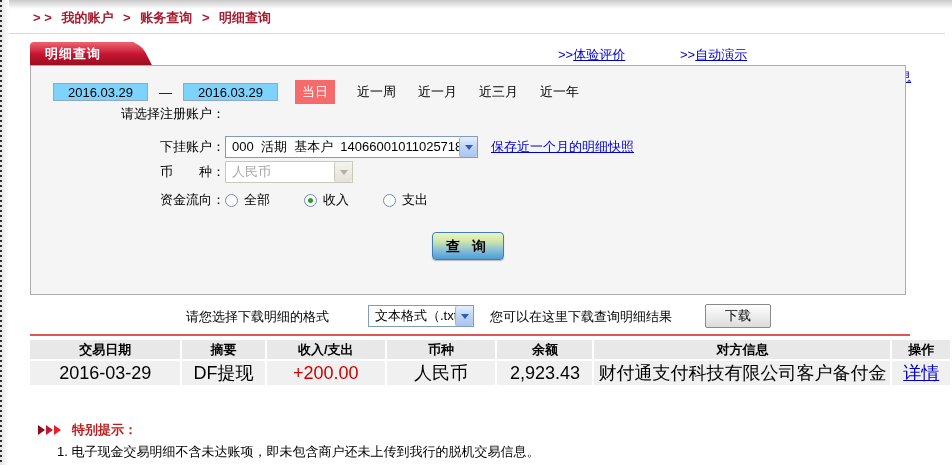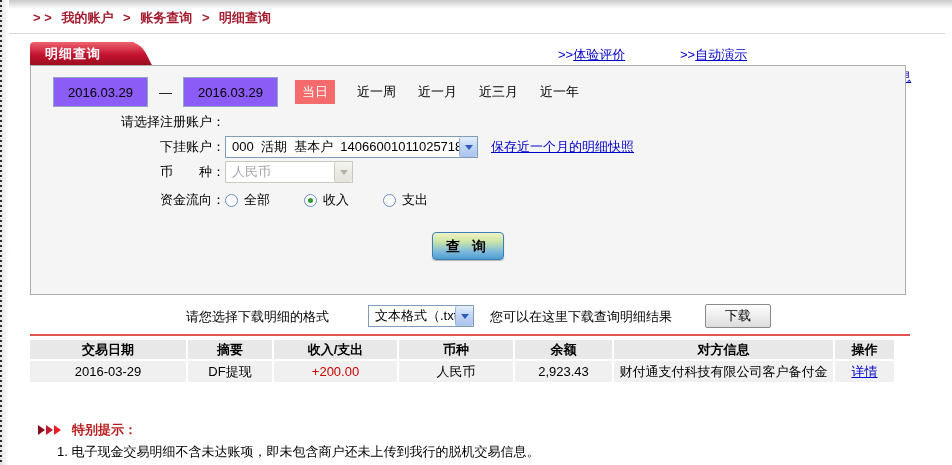--- a/index.html
+++ b/index.html
@@ -32,24 +32,24 @@
   .top-links a { position:absolute; top:46px; color:#0000cc; text-decoration:none; cursor:pointer; }
   .top-links .lk-marker { text-decoration:none; }
   .top-links .lk-label { text-decoration:underline; }
   #link-0 { left:558px; } #link-1 { left:680px; } #link-2 { left:818px;margin-top:22px; }
 
   
   .panel { position:absolute; left:30px; top:65px; width:876px; height:230px;
     background:#f5f5f5; border:1px solid #adadad; }
   .frow { position:absolute; left:8px; display:flex; align-items:center; height:24px; }
   .flabel { display:inline-block; width:186px; text-align:right; white-space:pre; }
-  .r-date { top:14px; } .r-acct { top:44px; } .r-sub { top:69px; }
+  .r-date { top:14px; } .r-acct { top:36px; } .r-sub { top:69px; }
   .r-cur { top:94px; } .r-flow { top:122px; }
 
-  .txt-input { width:95px; height:30px; border:1px solid #8fa8c6; background:#8b5cf6;
+  .txt-input { width:95px; height:18px; border:1px solid #8fa8c6; background:#7dd3fc;
     text-align:center; font-size:13px; font-family:inherit; margin-left:14px; }
   .dash { margin:0 11px; }
   .today-btn { margin-left:17px; width:40px; height:24px; background:#f56a6a; color:#fff;
     text-align:center; line-height:24px; cursor:pointer; }
   .range { margin-left:22px; cursor:pointer; }
 
   .xp-select { position:relative; height:22px; border:1px solid #7f9db9; background:#fff;
     display:flex; align-items:center; cursor:pointer; }
   .xp-select .sel-val { flex:1; padding:0 4px 0 6px; white-space:pre; overflow:hidden; }
   .sel-btn { width:18px; height:100%; display:flex; align-items:center; justify-content:center;
@@ -88,21 +88,21 @@
     text-align:center; line-height:22px; cursor:pointer; }
 
   .red-rule { position:absolute; left:30px; top:334px; width:880px; height:2px; background:#e25555; }
 
   
   .result-table { position:absolute; left:28px; top:338px; border-collapse:separate;
     border-spacing:2px; }
   .result-table th { background:#e8e8e8; font-weight:bold; height:19px; padding:0 4px;
     text-align:center; font-size:13px; white-space:nowrap; }
   .result-table td { background:#f0f0f0; height:21px; padding:0 4px; text-align:center;
-    font-size:13px; white-space:nowrap; }
+    font-size:18px; white-space:nowrap; }
   .c0{width:156px;} .c1{width:84px;} .c2{width:123px;} .c3{width:114px;}
   .c4{width:97px;} .c5{width:219px;} .c6{width:59px;}
   .amount-in { color:#cc0000; }
   .detail-link { color:#0000cc; text-decoration:underline; cursor:pointer; }
 
   
   .notice-arrows { position:absolute; left:38px; top:425px; display:flex; gap:1px; }
   .tri { width:0; height:0; border-top:5px solid transparent; border-bottom:5px solid transparent;
     border-left:7px solid #8a0d1e; }
   .tri.t2 { border-left-color:#c0182c; } .tri.t3 { border-left-color:#ee1c25; }

